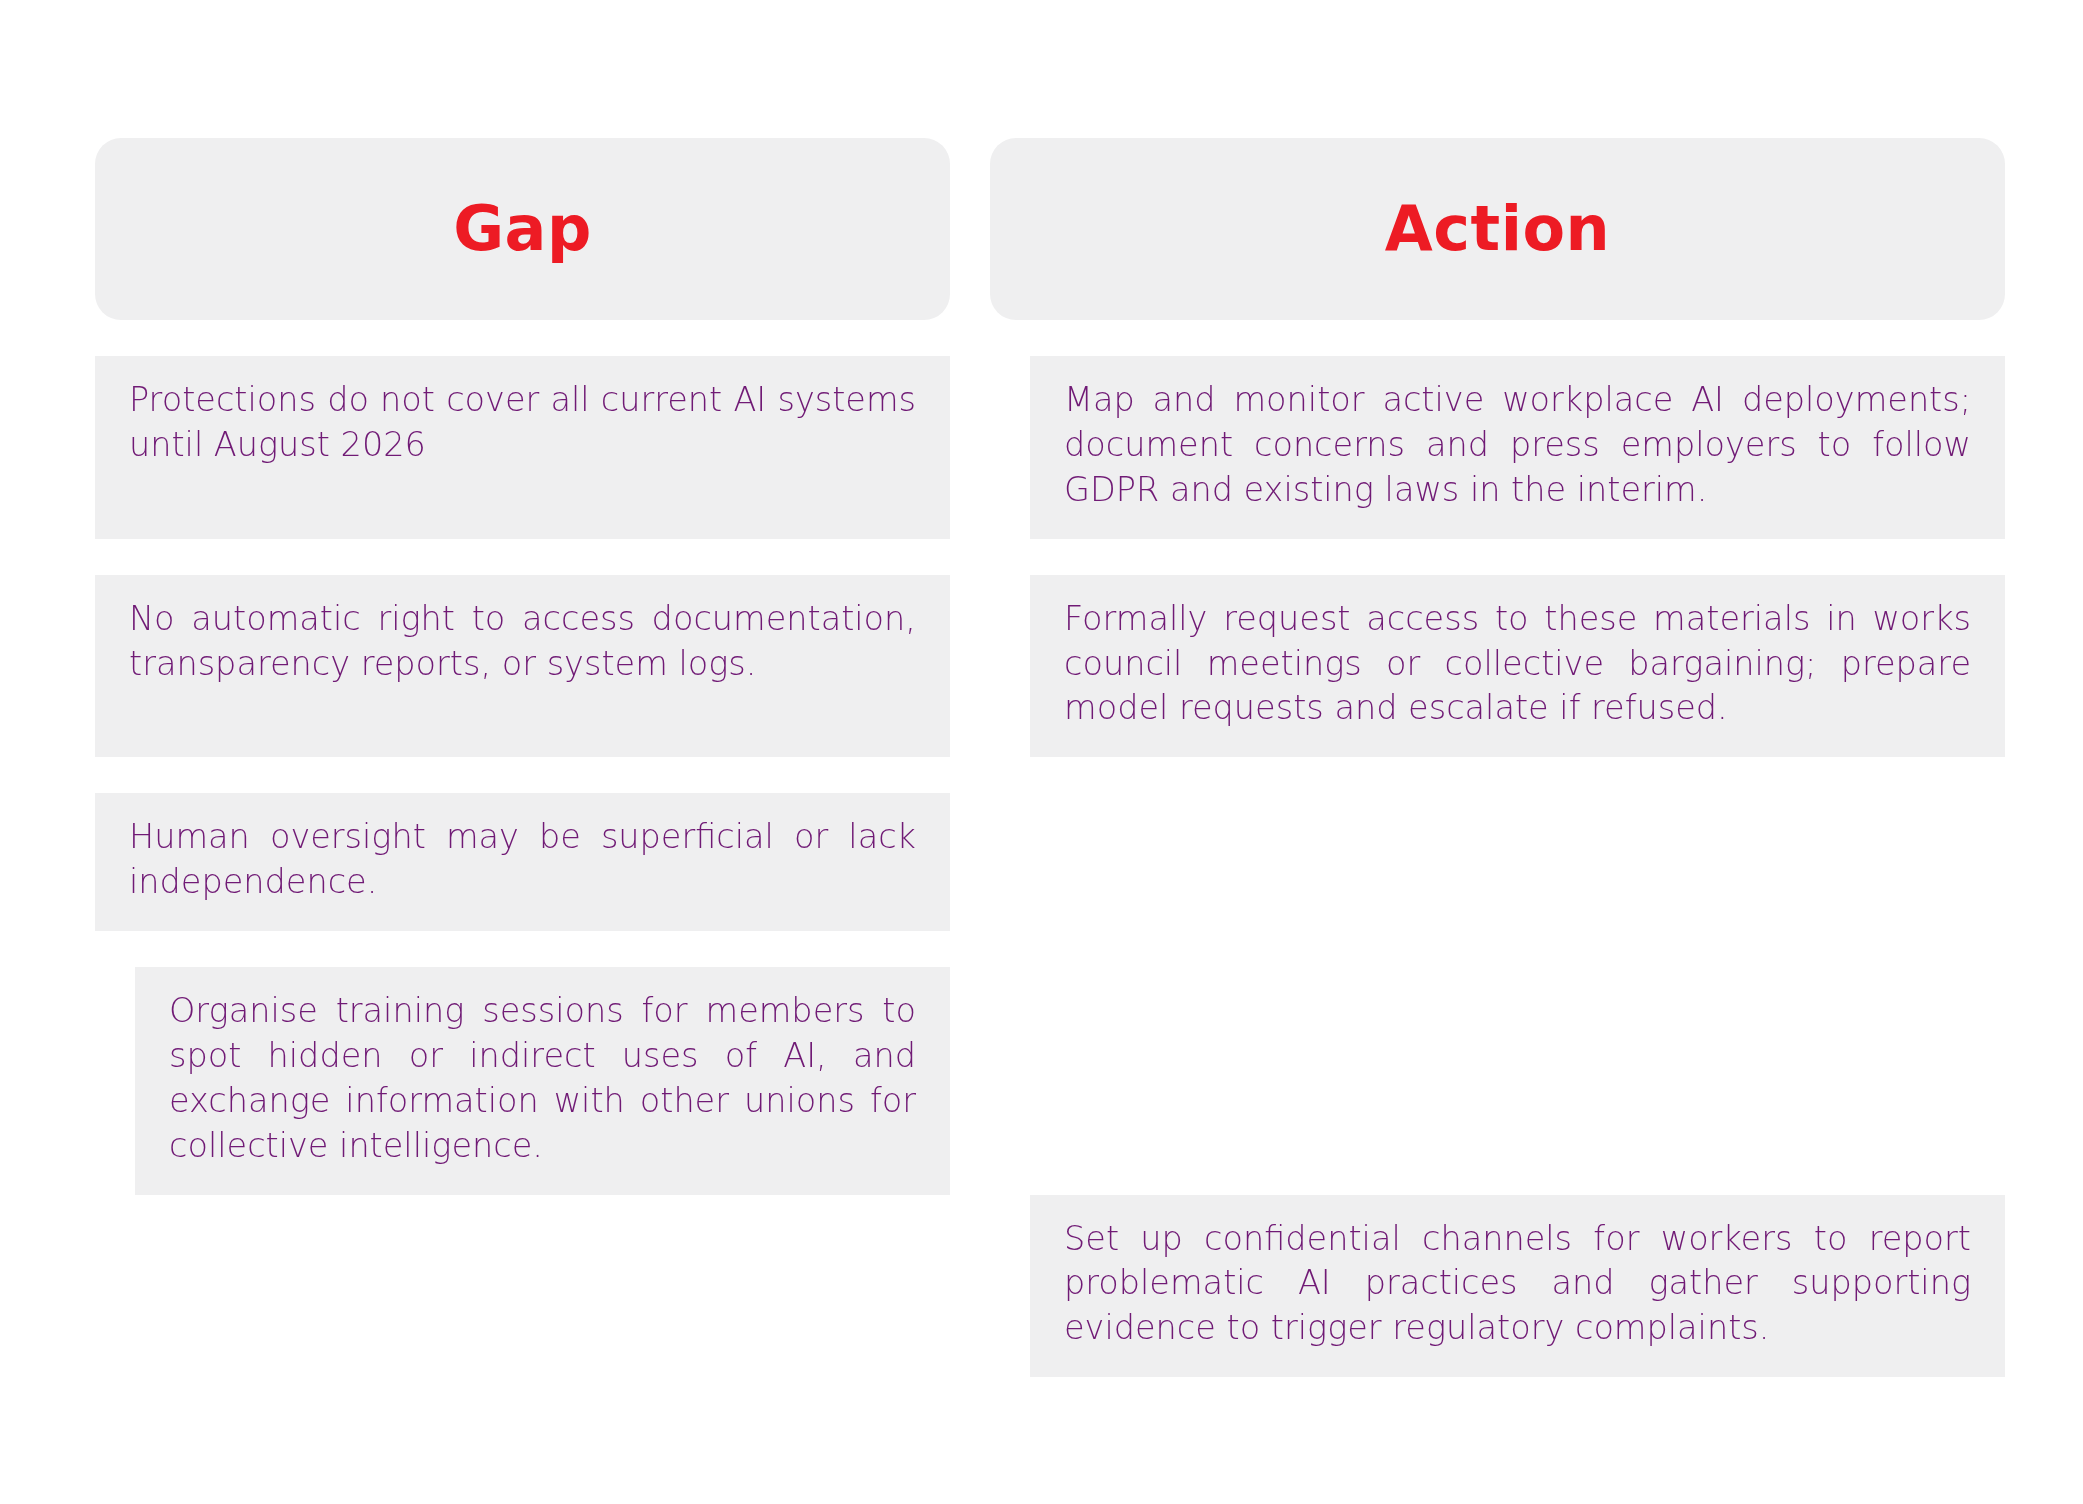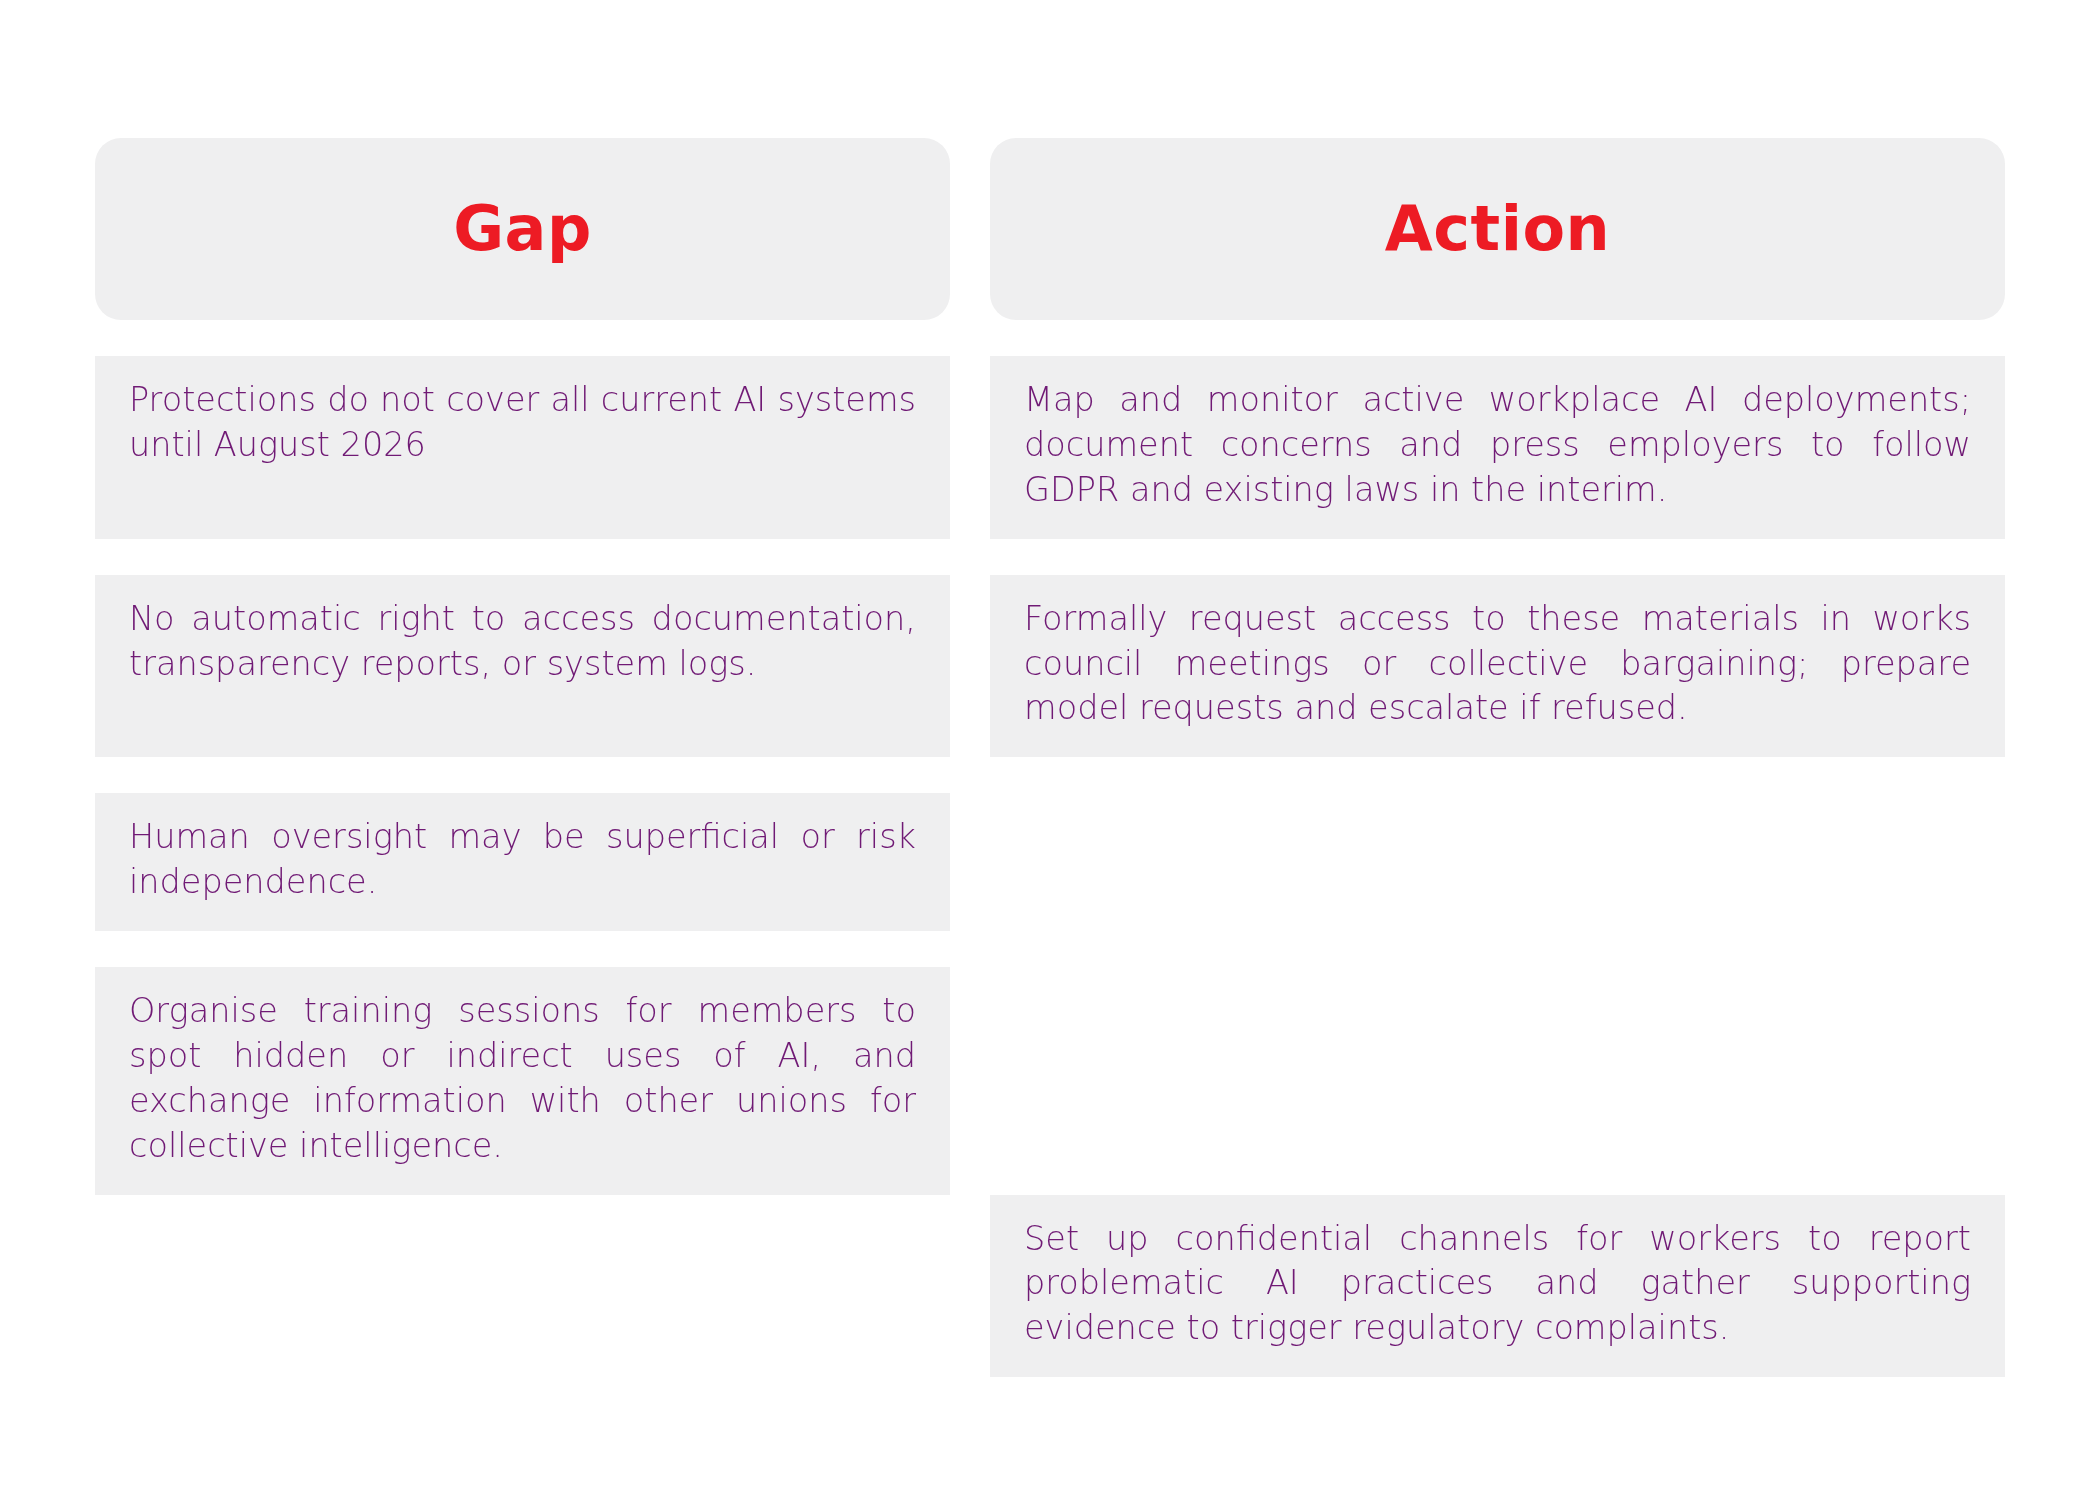--- a/index.html
+++ b/index.html
@@ -56,20 +56,21 @@
     color: #701a75;
     font-weight: 300;
   }
   .cell.gap-col {
     text-align: justify;
     text-justify: inter-word;
   }
   .cell.action-col {
     text-align: justify;
     text-justify: inter-word;
+    margin-left: 40px;
   }
   .cell p {
     margin: 0;
   }
 </style>
 </head>
 <body>
 
 <div class="page">
   <div class="table">
@@ -104,21 +105,21 @@
     <div class="spacer"></div>
     <div class="cell action-col r2">
       <p>Formally request access to these materials in works council meetings or collective bargaining; prepare model requests and escalate if refused.</p>
     </div>
 
     <div class="row-gap"></div>
     <div class="row-gap"></div>
     <div class="row-gap"></div>
 
     <div class="cell gap-col r3">
-      <p>Human oversight may be superficial or risk independence.</p>
+      <p>Human oversight may be superficial or lack independence.</p>
     </div>
     <div class="spacer"></div>
 
     <div class="row-gap"></div>
     <div class="row-gap"></div>
     <div class="row-gap"></div>
 
     <div class="spacer"></div>
     <div class="cell action-col r4">
       <p>Organise training sessions for members to spot hidden or indirect uses of AI, and exchange information with other unions for collective intelligence.</p>

